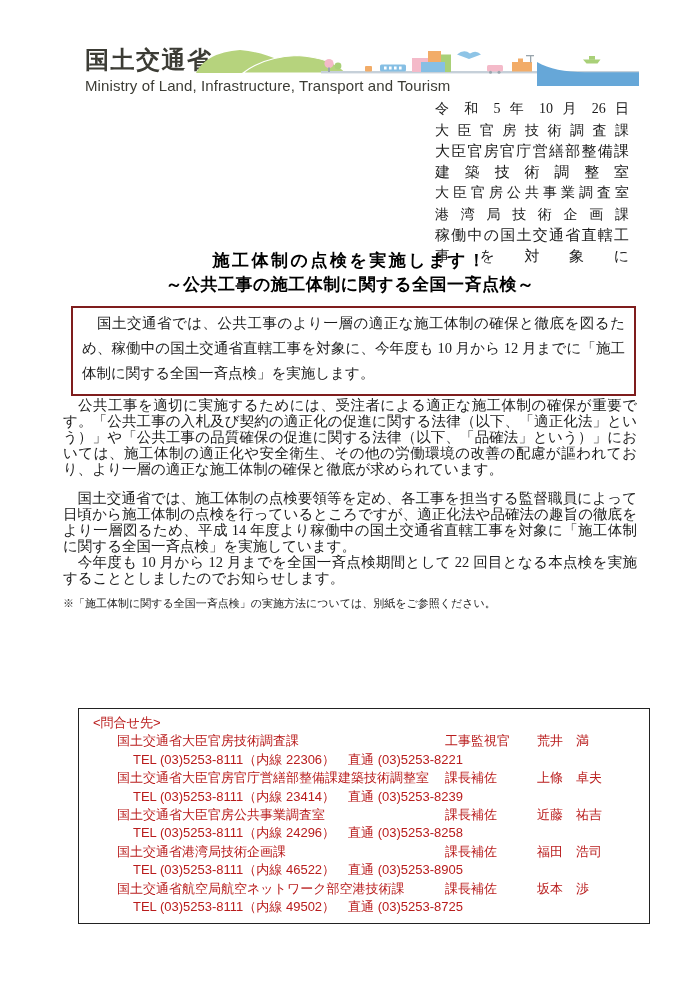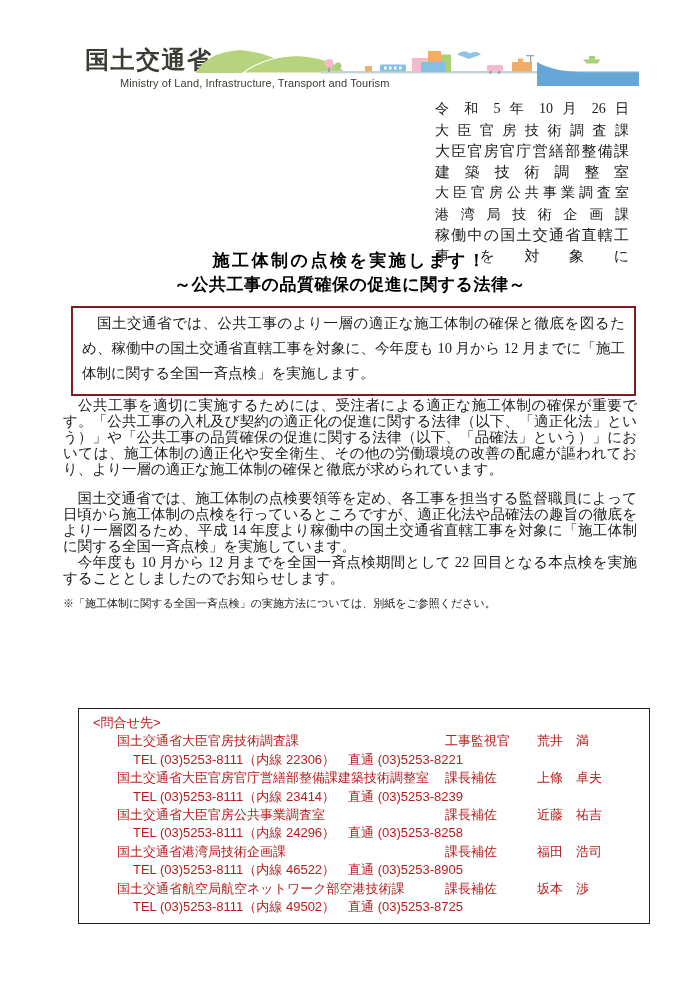--- a/index.html
+++ b/index.html
@@ -9,21 +9,21 @@
   }
   
   .logo-jp{
     position:absolute;left:85px;top:44px;
     font-family:"Liberation Sans","DejaVu Sans",sans-serif;
     font-weight:bold;font-size:24px;letter-spacing:1.5px;color:#3c3c35;
   }
   .logo-en{
     position:absolute;left:85px;top:77px;
     font-family:"Liberation Sans","DejaVu Sans",sans-serif;
-    font-size:11px;color:#3c3c35;letter-spacing:0.1px;margin-left:35px;
+    font-size:15px;color:#3c3c35;letter-spacing:0.1px;
   }
   .illus{position:absolute;left:193px;top:45px;}
   
   .issuance{position:absolute;top:98px;right:71px;width:194px;}
   .iss-line{
     text-align:justify;text-align-last:justify;
     font-size:14px;line-height:21.5px;
   }
   .iss-line.small{font-size:15px;line-height:20.5px;}
   
@@ -119,21 +119,21 @@
     <div class="iss-line">令 和 5 年 10 月 26 日</div>
     <div class="iss-line">大 臣 官 房 技 術 調 査 課</div>
     <div class="iss-line small">大臣官房官庁営繕部整備課建築技術調整室</div>
     <div class="iss-line">大 臣 官 房 公 共 事 業 調 査 室</div>
     <div class="iss-line">港 湾 局 技 術 企 画 課</div>
     <div class="iss-line small">稼働中の国土交通省直轄工事を対象に</div>
   </div>
 
   <div class="doc-title">
     <div class="t1">施工体制の点検を実施します！</div>
-    <div class="t2">～公共工事の品質確保の促進に関する法律～</div>
+    <div class="t2">～公共工事の施工体制に関する全国一斉点検～</div>
   </div>
 
   <div class="lead-box">
     <span>　国土交通省では、公共工事のより一層の適正な施工体制の確保と徹底を図るため、稼働中の国土交通省直轄工事を対象に、今年度も 10 月から 12 月までに「施工体制に関する全国一斉点検」を実施します。</span>
   </div>
 
   <div class="body-text">
     <p class="para">　公共工事を適切に実施するためには、受注者による適正な施工体制の確保が重要です。「公共工事の入札及び契約の適正化の促進に関する法律（以下、「適正化法」という）」や「公共工事の品質確保の促進に関する法律（以下、「品確法」という）」においては、施工体制の適正化や安全衛生、その他の労働環境の改善の配慮が謳われており、より一層の適正な施工体制の確保と徹底が求められています。</p>
     <p class="para gap">　国土交通省では、施工体制の点検要領等を定め、各工事を担当する監督職員によって日頃から施工体制の点検を行っているところですが、適正化法や品確法の趣旨の徹底をより一層図るため、平成 14 年度より稼働中の国土交通省直轄工事を対象に「施工体制に関する全国一斉点検」を実施しています。</p>
     <p class="para">　今年度も 10 月から 12 月までを全国一斉点検期間として 22 回目となる本点検を実施することとしましたのでお知らせします。</p>

